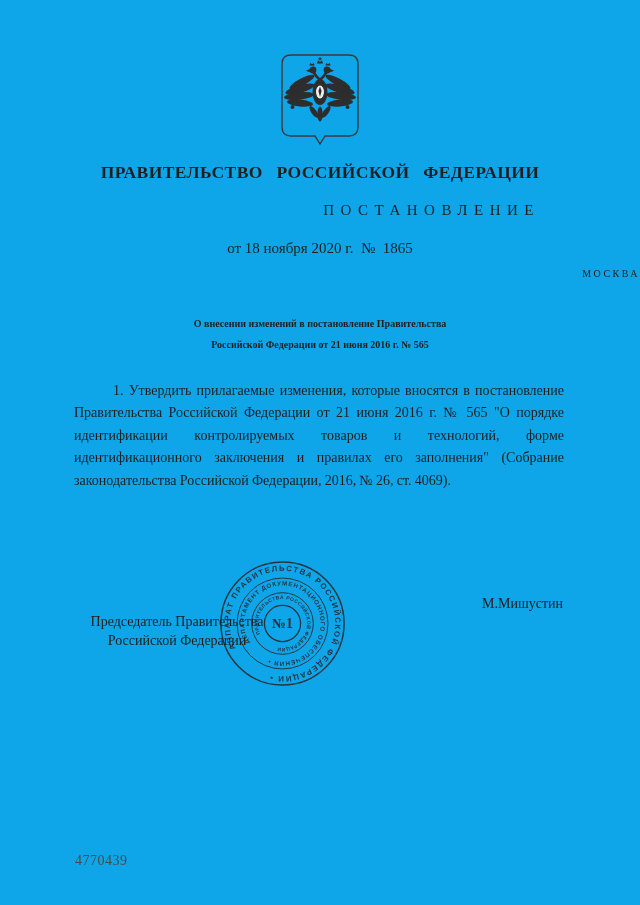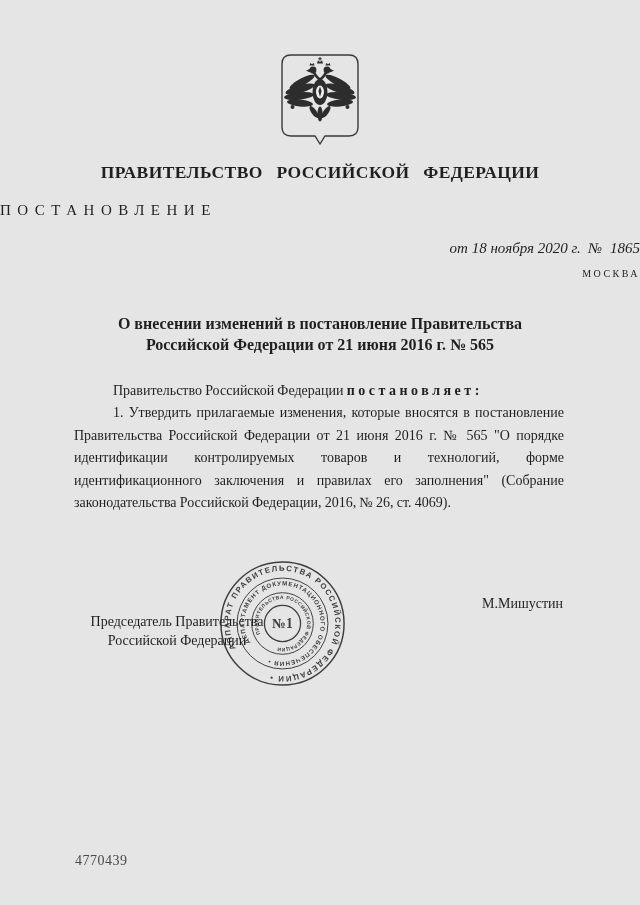--- a/index.html
+++ b/index.html
@@ -1,40 +1,40 @@
 <!DOCTYPE html>
 <html><head>
 <meta charset="utf-8">
 <style>
   html,body{margin:0;padding:0;background:#ffffff;}
   .page{
-    position:relative;width:640px;height:905px;background:#e5e5e5;
+    position:relative;width:640px;height:905px;background:#0ea5e9;
     font-family:"Liberation Serif","DejaVu Serif",serif;color:#1f1f1f;
     overflow:hidden;margin:0 auto;
   }
   .emblem{position:absolute;left:281px;top:54px;width:78px;height:92px;}
   .org-name{
     position:absolute;left:0;top:162px;width:640px;text-align:center;
     font-weight:bold;font-size:17.5px;letter-spacing:0.4px;word-spacing:9px;
   }
   .doc-type{
-    position:absolute;left:0;top:202px;width:540px;text-align:left;
+    position:absolute;left:0;top:202px;width:540px;text-align:right;
     font-size:15px;letter-spacing:6.5px;
   }
   .date-line{
-    position:absolute;left:0;top:240px;width:640px;text-align:right;
-    font-size:15px;white-space:pre;font-style:italic;
+    position:absolute;left:0;top:240px;width:640px;text-align:center;
+    font-size:15px;white-space:pre;
   }
   .city{
     position:absolute;left:0;top:268px;width:640px;text-align:right;
     font-size:10px;letter-spacing:2.5px;
   }
   .doc-title{
     position:absolute;left:0;top:313px;width:640px;text-align:center;
-    font-weight:bold;font-size:16px;line-height:21px;
+    font-weight:bold;font-size:10px;line-height:21px;
   }
   .body-text{
     position:absolute;left:74px;top:380px;width:490px;
     font-size:14px;line-height:22.4px;word-spacing:-0.3px;
   }
   .body-text p{margin:0;text-indent:39px;text-align:justify;}
   .body-text p.intro{text-align:left;}
   .verb{font-weight:bold;letter-spacing:3.5px;white-space:nowrap;}
   .signature{
     position:absolute;left:74px;top:580px;width:206px;
@@ -102,21 +102,20 @@
   <div class="doc-type">ПОСТАНОВЛЕНИЕ</div>
   <div class="date-line">от 18 ноября 2020 г.  №  1865</div>
   <div class="city">МОСКВА</div>
 
   <div class="doc-title">
     <div>О внесении изменений в постановление Правительства</div>
     <div>Российской Федерации от 21 июня 2016 г. № 565</div>
   </div>
 
   <div class="body-text">
-    <p class="intro"><span>Правительство Российской Федерации </span><span class="verb">постановляет:</span></p>
     <p>1. Утвердить прилагаемые изменения, которые вносятся в&nbsp;постановление Правительства Российской Федерации от 21 июня 2016&nbsp;г. №&nbsp;565 "О порядке идентификации контролируемых товаров и технологий, форме идентификационного заключения и правилах его заполнения" (Собрание законодательства Российской Федерации, 2016, №&nbsp;26, ст.&nbsp;4069).</p>
   </div>
 
   <div class="signature">
     <div>Председатель Правительства</div>
     <div>Российской Федерации</div>
   </div>
   <div class="signer-name">М.Мишустин</div>
 
   <svg class="stamp" viewBox="0 0 132 132" aria-hidden="true">

